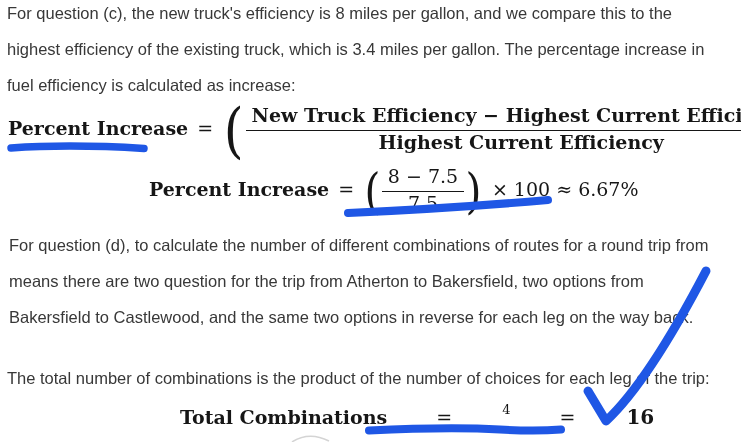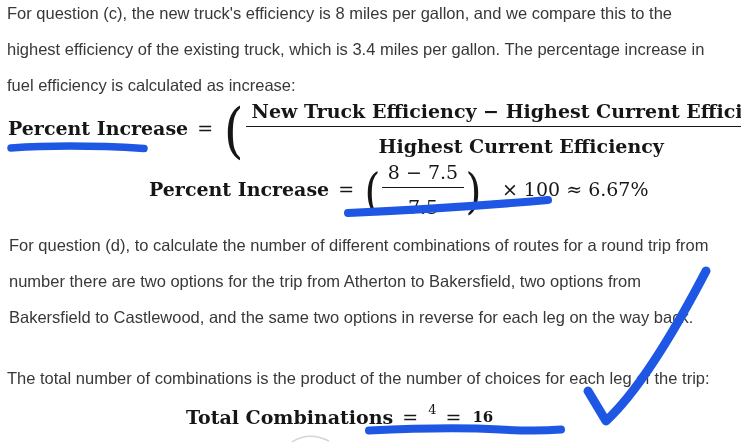--- a/index.html
+++ b/index.html
@@ -30,24 +30,24 @@
     font-family:"DejaVu Serif",serif;
     font-weight:400;
     line-height:0;
     position:relative; top:2px;
     transform:scaleX(0.85);
   }
   .paren-xl { font-size:60px; }
   .paren-lg { font-size:48px; }
   .frac { display:inline-flex; flex-direction:column; align-items:center; }
   .frac .num { border-bottom:1.6px solid #161616; padding:0 6px 4px 6px; text-align:center; }
-  .frac .den { padding-top:8px; text-align:left; }
-  .suffix { margin-left:19px; }
+  .frac .den { padding-top:0; text-align:left; }
+  .suffix { margin-left:9px; }
   .sup { font-size:13px; position:relative; top:-8px; margin-left:1px; }
-  .result { font-size:15px; margin-left:2px; }
+  .result { font-size:20px; margin-left:2px; }
 
   .ink-overlay {
     position:absolute; left:0; top:0;
     width:741px; height:442px;
     pointer-events:none;
     z-index:6;
   }
 </style>
 </head>
 <body>
@@ -75,29 +75,29 @@
   <span class="frac">
     <span class="num">8 − 7.5</span>
     <span class="den">7.5</span>
   </span>
   <span class="bigparen paren-lg">)</span>
   <span class="suffix">× 100 ≈ 6.67%</span>
 </div>
 
 <div class="para" style="left:9px; top:227px;">
   <div>For question (d), to calculate the number of different combinations of routes for a round trip from</div>
-  <div>number there are two options for the trip from Atherton to Bakersfield, two options from</div>
+  <div>means there are two question for the trip from Atherton to Bakersfield, two options from</div>
   <div>Bakersfield to Castlewood, and the same two options in reverse for each leg on the way back.</div>
 </div>
 
 <div class="para" style="left:7px; top:360px;">
   <div>The total number of combinations is the product of the number of choices for each leg of the trip:</div>
 </div>
 
-<div class="formula" style="left:186px; top:400px; height:34px;">
+<div class="formula" style="left:180px; top:400px; height:34px;gap:40px;">
   <span class="m-bold">Total Combinations</span>
   <span class="m-eq">=</span>
   <span class="sup">4</span>
   <span class="m-eq">=</span>
   <span class="m-bold result">16</span>
 </div>
 
 <svg class="ink-overlay" viewBox="0 0 741 442">
   <path d="M11,148 Q70,144 144,148.5" fill="none" stroke-width="7.5" stroke-linecap="round" stroke="#1f57e5"></path>
   <path d="M348,213 Q450,208.5 548,200" fill="none" stroke-width="8" stroke-linecap="round" stroke="#1f57e5"></path>

